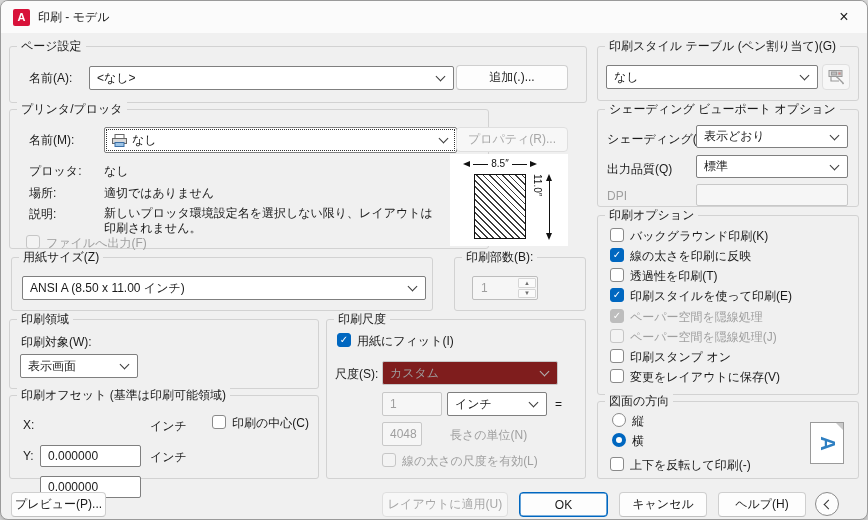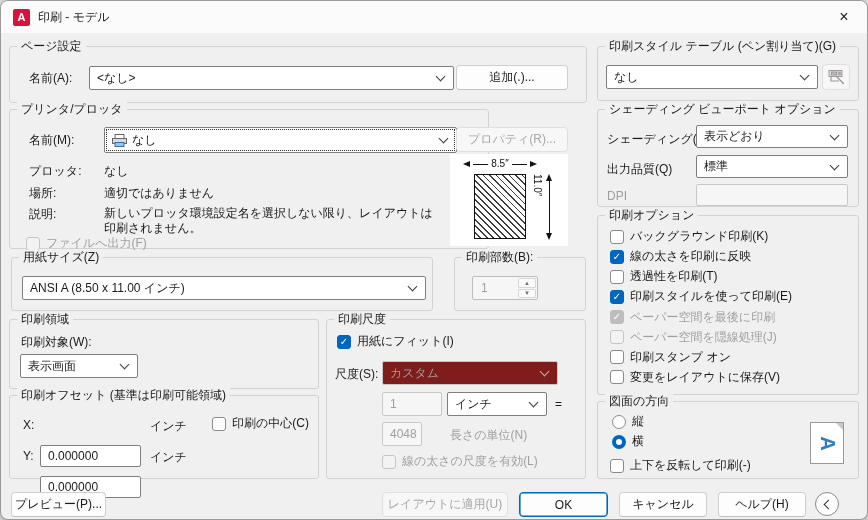--- a/index.html
+++ b/index.html
@@ -30,21 +30,21 @@
   input.tinput{display:inline-block;margin-top:31px;}
   .tinput.disabled{background:#f6f6f6;border-color:#c8c8c8;color:#9f9f9f;}
   .btn{position:absolute;background:#fdfdfd;border:1px solid #cfcfcf;border-bottom-color:#c0c0c0;
        border-radius:4px;display:flex;align-items:center;justify-content:center;font:inherit;color:#1a1a1a;}
   .btn.disabled{color:#a7a7a7;background:#f7f7f7;border-color:#dfdfdf;}
   .btn.default{border:1px solid var(--accent);box-shadow:inset 0 0 0 .6px var(--accent);}
   .roundbtn{position:absolute;width:24px;height:24px;border:1px solid #8a8a8a;border-radius:50%;
             background:#fdfdfd;display:flex;align-items:center;justify-content:center;}
   .chevL{width:7px;height:7px;border-left:1.6px solid #333;border-bottom:1.6px solid #333;
          transform:rotate(45deg);margin-left:3px;}
-  .cbrow{position:absolute;display:flex;align-items:center;gap:6px;white-space:nowrap;}
+  .cbrow{position:absolute;display:flex;gap:6px;white-space:nowrap;}
   .cb{width:14px;height:14px;border:1px solid #8a8a8a;border-radius:3px;background:#fff;flex:none;
       display:flex;align-items:center;justify-content:center;font-size:10px;color:#fff;line-height:1;}
   .cb.checked{background:var(--accent);border-color:var(--accent);}
   .cb.checked::after{content:"✓";}
   .cbrow.dis .cb{border-color:#c6c6c6;background:#f3f3f3;}
   .cbrow.dis .cb.checked{background:#bdbdbd;border-color:#bdbdbd;}
   .cbrow.dis .cblbl{color:#9f9f9f;}
   .radio{width:14px;height:14px;border:1px solid #8a8a8a;border-radius:50%;background:#fff;flex:none;}
   .radio.selected{border:4.5px solid var(--accent);}
   .spinner{position:absolute;height:24px;display:flex;background:#f6f6f6;border:1px solid #bdbdbd;border-radius:2px;}
@@ -262,21 +262,21 @@
         <div class="cbrow">
       <span class="cb"></span>
       <span class="cblbl">透過性を印刷(T)</span>
     </div>
         <div class="cbrow">
       <span class="cb checked"></span>
       <span class="cblbl">印刷スタイルを使って印刷(E)</span>
     </div>
         <div class="cbrow dis">
       <span class="cb checked"></span>
-      <span class="cblbl">ペーパー空間を最後に印刷</span>
+      <span class="cblbl">ペーパー空間を隠線処理</span>
     </div>
         <div class="cbrow dis">
       <span class="cb"></span>
       <span class="cblbl">ペーパー空間を隠線処理(J)</span>
     </div>
         <div class="cbrow">
       <span class="cb"></span>
       <span class="cblbl">印刷スタンプ オン</span>
     </div>
         <div class="cbrow">

